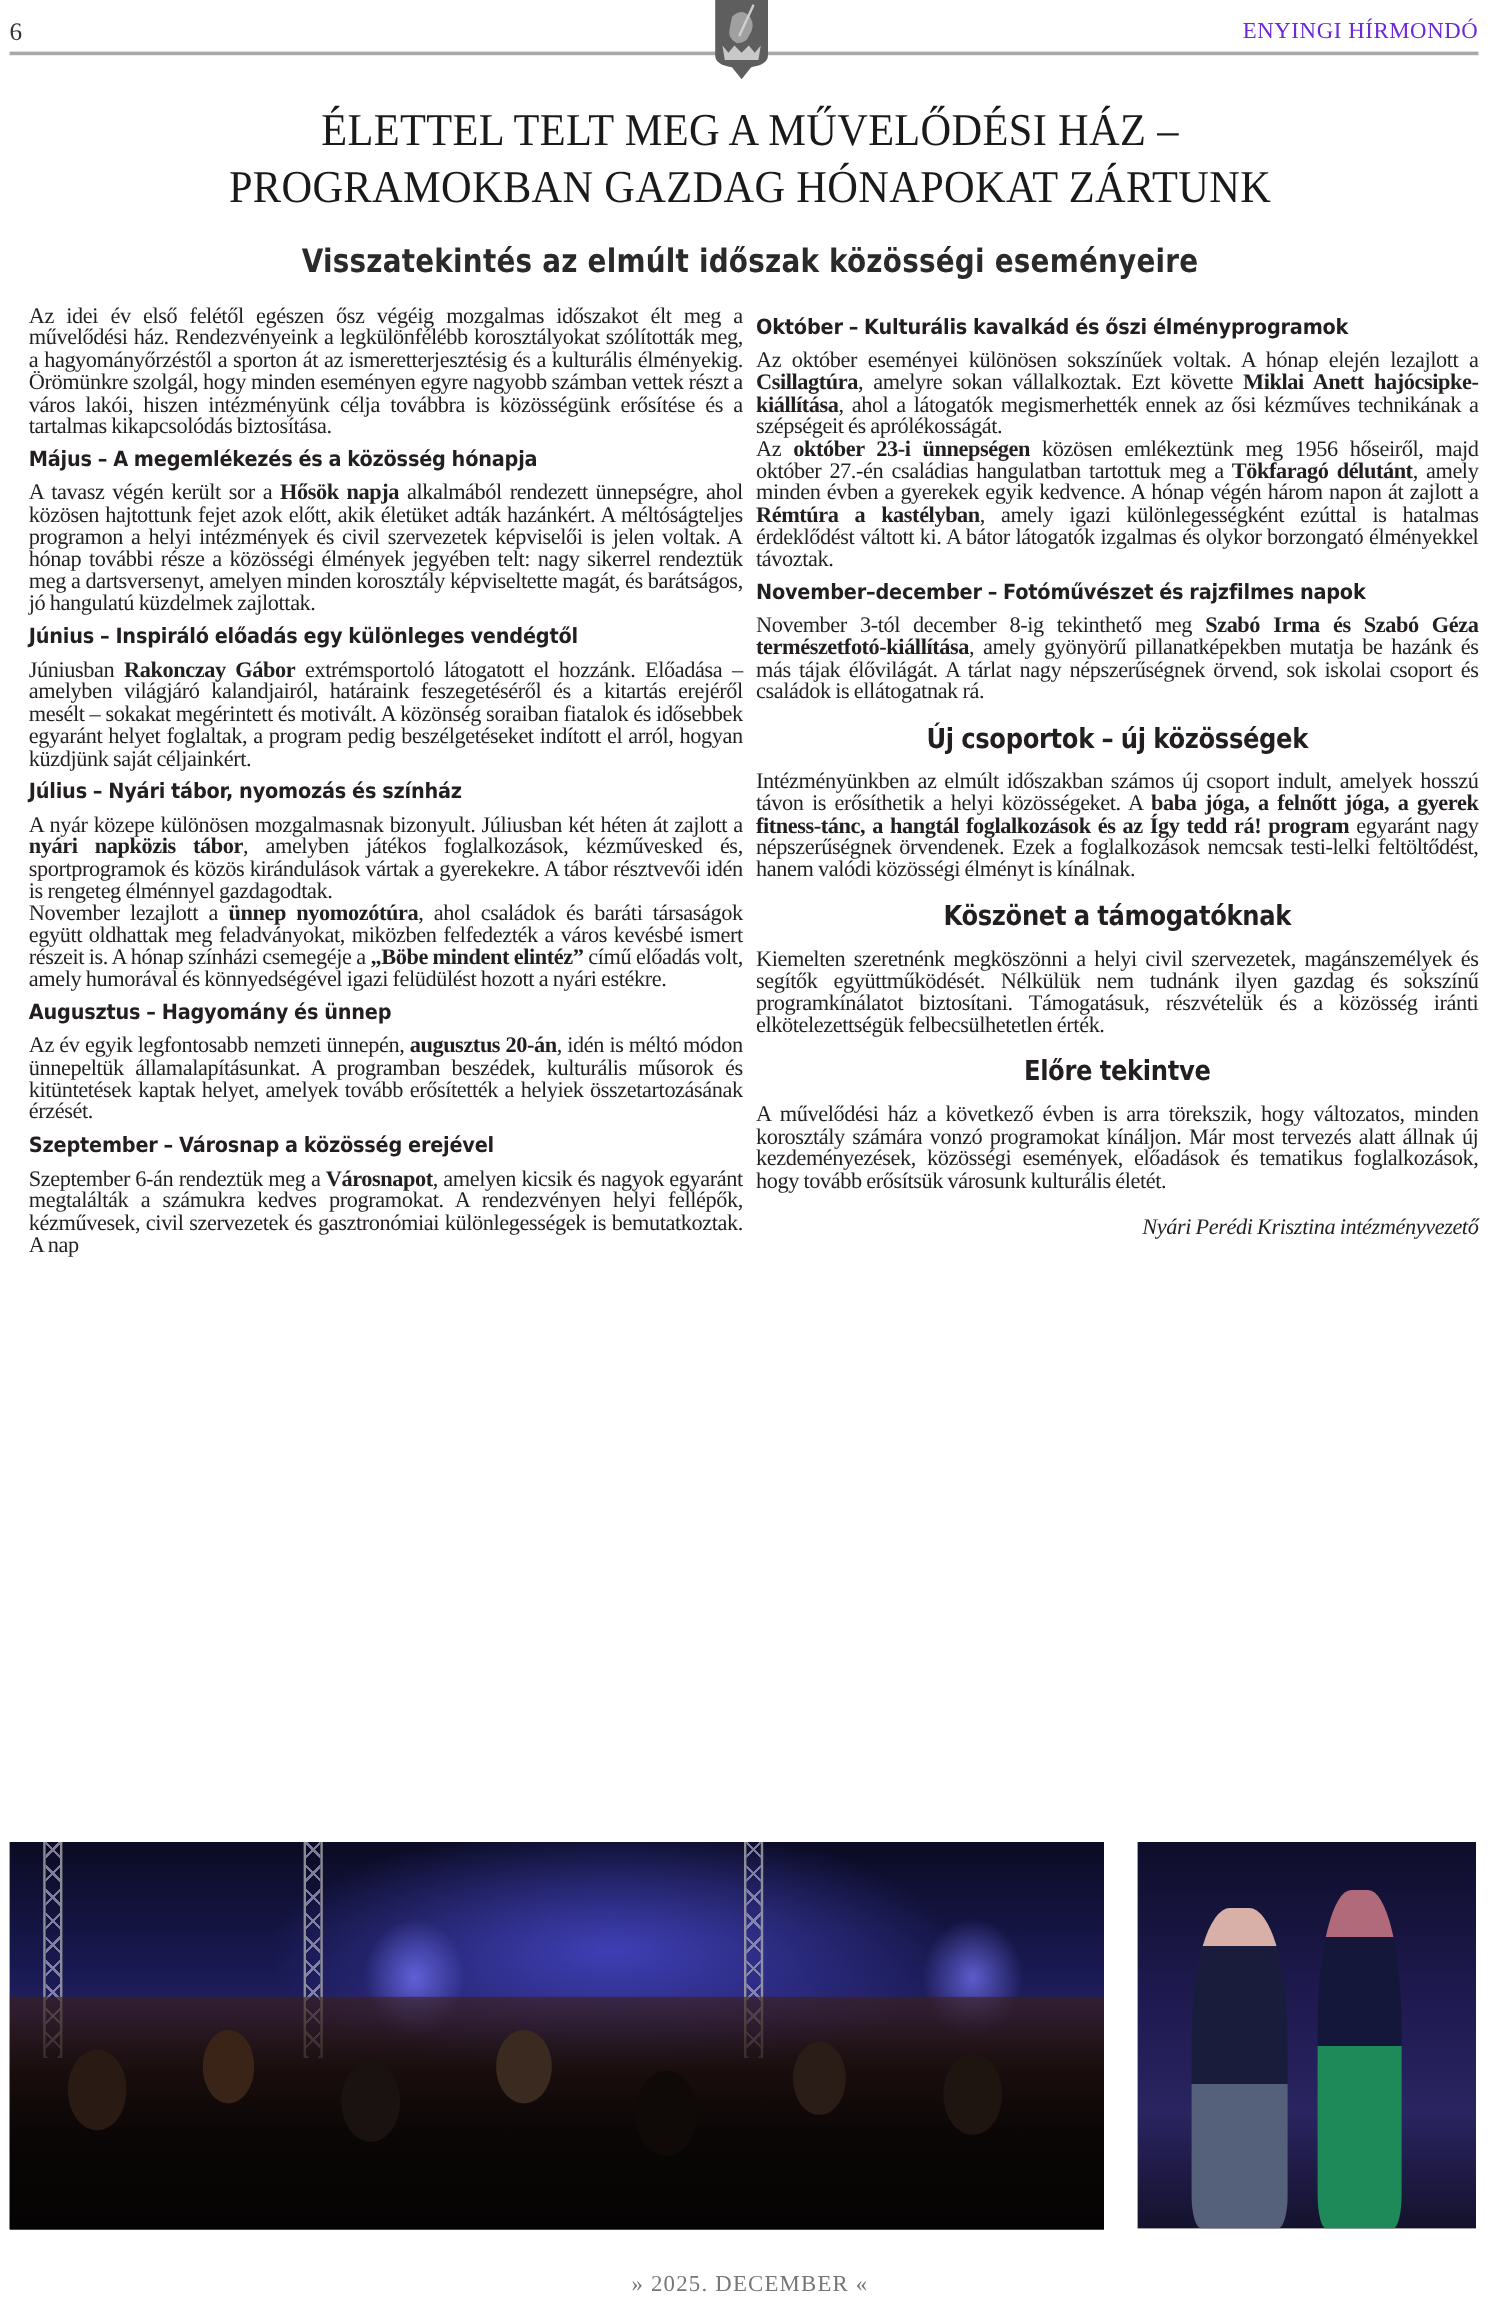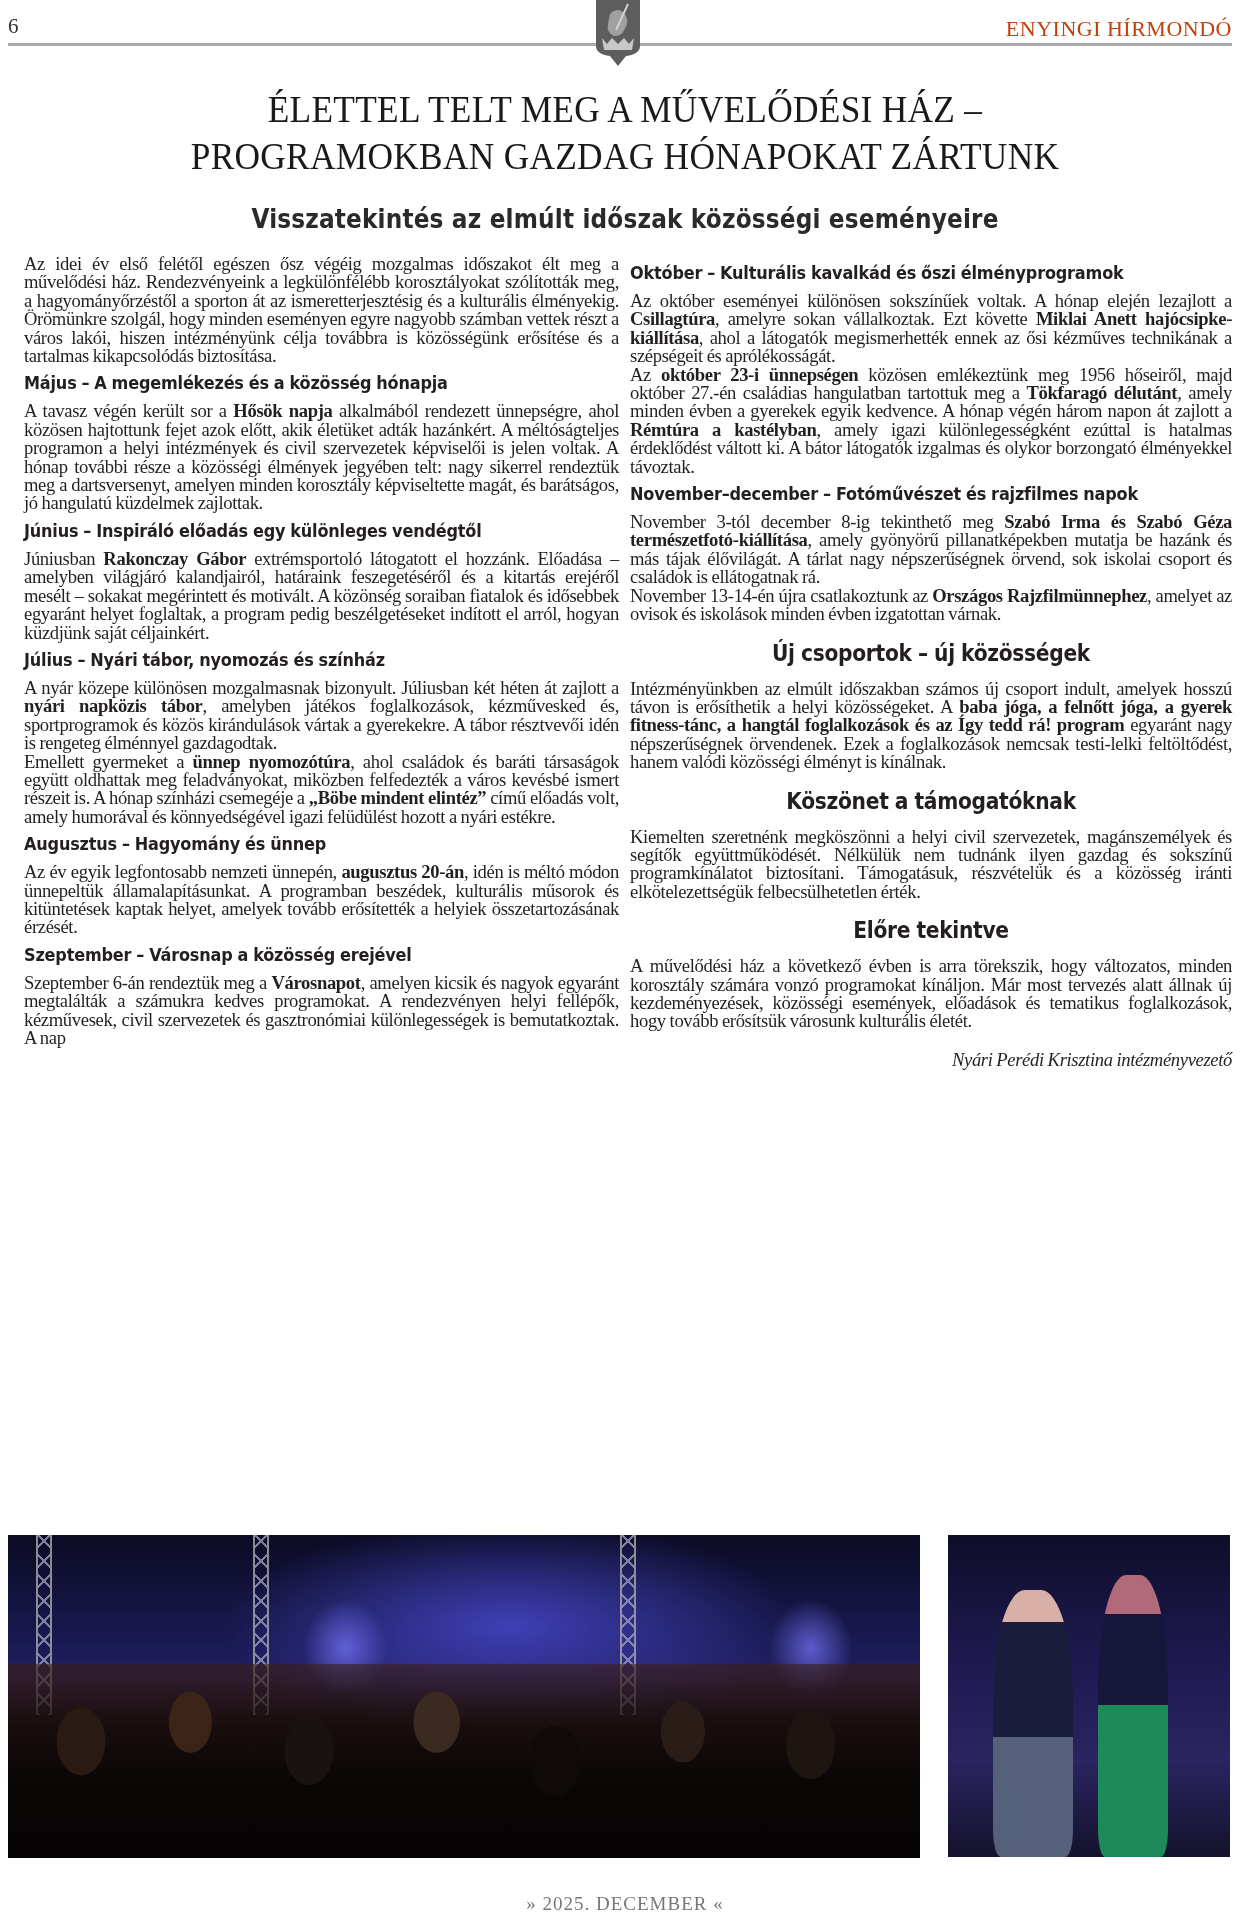--- a/index.html
+++ b/index.html
@@ -1,20 +1,20 @@
 <!DOCTYPE html>
 <html><head>
 <meta charset="utf-8">
 <style>
   html, body { margin:0; padding:0; background:#ffffff; }
   body { width:1250px; height:1920px; position:relative; overflow:hidden; color:#231f20;
          font-family:"Liberation Serif", "DejaVu Serif", serif; }
   .page-header { position:absolute; left:0; top:0; width:1250px; height:80px; }
   .page-num { position:absolute; left:8px; top:14px; font-size:21px; color:#333; }
-  .pub-name { position:absolute; right:18px; top:16px; font-size:22px; letter-spacing:0.5px; color:#c2410c; }
+  .pub-name { position:absolute; right:18px; top:16px; font-size:19px; letter-spacing:0.5px; color:#6d28d9; }
   .header-rule { position:absolute; left:8px; right:18px; top:43px; height:3px; background:#a9a9a9; }
   .crest { position:absolute; left:592px; top:0; width:52px; height:66px; }
   .title { position:absolute; left:0; width:1250px; text-align:center; top:86px;
            font-size:38px; line-height:47px; font-weight:normal; letter-spacing:0.3px;
            transform:scaleX(0.93); transform-origin:center top; color:#1a1a1a; margin:0; }
   .subtitle { position:absolute; left:0; width:1250px; text-align:center; top:203px;
               font-family:"DejaVu Sans", sans-serif; font-weight:bold; font-size:27px;
               letter-spacing:0.2px; color:#2a2a2a; margin:0; transform:scaleX(0.86); transform-origin:center top;}
   .col { position:absolute; top:255px; font-size:18.6px; line-height:18.4px; text-align:justify;
          hyphens:auto; letter-spacing:-0.35px; word-spacing:-0.5px; }
@@ -80,38 +80,37 @@
   <p>Az idei év első felétől egészen ősz végéig mozgalmas időszakot élt meg a művelődési ház. Rendezvényeink a legkülönfélébb korosztályokat szólították meg, a hagyományőrzéstől a sporton át az ismeretterjesztésig és a kulturális élményekig. Örömünkre szolgál, hogy minden eseményen egyre nagyobb számban vettek részt a város lakói, hiszen intézményünk célja továbbra is közösségünk erősítése és a tartalmas kikapcsolódás biztosítása.</p>
 
   <h3>Május – A megemlékezés és a közösség hónapja</h3>
   <p><span>A tavasz végén került sor a </span><b>Hősök napja</b><span> alkalmából rendezett ünnepségre, ahol közösen hajtottunk fejet azok előtt, akik életüket adták hazánkért. A méltóságteljes programon a helyi intézmények és civil szervezetek képviselői is jelen voltak. A hónap további része a közösségi élmények jegyében telt: nagy sikerrel rendeztük meg a dartsversenyt, amelyen minden korosztály képviseltette magát, és barátságos, jó hangulatú küzdelmek zajlottak.</span></p>
 
   <h3>Június – Inspiráló előadás egy különleges vendégtől</h3>
   <p><span>Júniusban </span><b>Rakonczay Gábor</b><span> extrémsportoló látogatott el hozzánk. Előadása – amelyben világjáró kalandjairól, határaink feszegetéséről és a kitartás erejéről mesélt – sokakat megérintett és motivált. A közönség soraiban fiatalok és idősebbek egyaránt helyet foglaltak, a program pedig beszélgetéseket indított el arról, hogyan küzdjünk saját céljainkért.</span></p>
 
   <h3>Július – Nyári tábor, nyomozás és színház</h3>
   <p><span>A nyár közepe különösen mozgalmasnak bizonyult. Júliusban két héten át zajlott a </span><b>nyári napközis tábor</b><span>, amelyben játékos foglalkozások, kézművesked és, sportprogramok és közös kirándulások vártak a gyerekekre. A tábor résztvevői idén is rengeteg élménnyel gazdagodtak.</span></p>
-  <p><span>Emellett gyermeket a </span><b>ünnep nyomozótúra</b><span>, ahol családok és baráti társaságok együtt oldhattak meg feladványokat, miközben felfedezték a város kevésbé ismert részeit is. A hónap színházi csemegéje a </span><b>„Böbe mindent elintéz”</b><span> című előadás volt, amely humorával és könnyedségével igazi felüdülést hozott a nyári estékre.</span></p>
+  <p><span>November lezajlott a </span><b>ünnep nyomozótúra</b><span>, ahol családok és baráti társaságok együtt oldhattak meg feladványokat, miközben felfedezték a város kevésbé ismert részeit is. A hónap színházi csemegéje a </span><b>„Böbe mindent elintéz”</b><span> című előadás volt, amely humorával és könnyedségével igazi felüdülést hozott a nyári estékre.</span></p>
 
   <h3>Augusztus – Hagyomány és ünnep</h3>
   <p><span>Az év egyik legfontosabb nemzeti ünnepén, </span><b>augusztus 20-án</b><span>, idén is méltó módon ünnepeltük államalapításunkat. A programban beszédek, kulturális műsorok és kitüntetések kaptak helyet, amelyek tovább erősítették a helyiek összetartozásának érzését.</span></p>
 
   <h3>Szeptember – Városnap a közösség erejével</h3>
   <p><span>Szeptember 6-án rendeztük meg a </span><b>Városnapot</b><span>, amelyen kicsik és nagyok egyaránt megtalálták a számukra kedves programokat. A rendezvényen helyi fellépők, kézművesek, civil szervezetek és gasztronómiai különlegességek is bemutatkoztak. A nap</span></p>
 </div>
 
 <div class="col col-right">
 
   <h3>Október – Kulturális kavalkád és őszi élményprogramok</h3>
   <p><span>Az október eseményei különösen sokszínűek voltak. A hónap elején lezajlott a </span><b>Csillagtúra</b><span>, amelyre sokan vállalkoztak. Ezt követte </span><b>Miklai Anett hajócsipke-kiállítása</b><span>, ahol a látogatók megismerhették ennek az ősi kézműves technikának a szépségeit és aprólékosságát.</span></p>
   <p><span>Az </span><b>október 23-i ünnepségen</b><span> közösen emlékeztünk meg 1956 hőseiről, majd október 27.-én családias hangulatban tartottuk meg a </span><b>Tökfaragó délutánt</b><span>, amely minden évben a gyerekek egyik kedvence. A hónap végén három napon át zajlott a </span><b>Rémtúra a kastélyban</b><span>, amely igazi különlegességként ezúttal is hatalmas érdeklődést váltott ki. A bátor látogatók izgalmas és olykor borzongató élményekkel távoztak.</span></p>
 
   <h3>November–december – Fotóművészet és rajzfilmes napok</h3>
   <p><span>November 3-tól december 8-ig tekinthető meg </span><b>Szabó Irma és Szabó Géza természetfotó-kiállítása</b><span>, amely gyönyörű pillanatképekben mutatja be hazánk és más tájak élővilágát. A tárlat nagy népszerűségnek örvend, sok iskolai csoport és családok is ellátogatnak rá.</span></p>
-  <p><span>November 13-14-én újra csatlakoztunk az </span><b>Országos Rajzfilmünnephez</b><span>, amelyet az ovisok és iskolások minden évben izgatottan várnak.</span></p>
 
   <h2>Új csoportok – új közösségek</h2>
   <p><span>Intézményünkben az elmúlt időszakban számos új csoport indult, amelyek hosszú távon is erősíthetik a helyi közösségeket. A </span><b>baba jóga, a felnőtt jóga, a gyerek fitness-tánc, a hangtál foglalkozások és az Így tedd rá! program</b><span> egyaránt nagy népszerűségnek örvendenek. Ezek a foglalkozások nemcsak testi-lelki feltöltődést, hanem valódi közösségi élményt is kínálnak.</span></p>
 
   <h2>Köszönet a támogatóknak</h2>
   <p>Kiemelten szeretnénk megköszönni a helyi civil szervezetek, magánszemélyek és segítők együttműködését. Nélkülük nem tudnánk ilyen gazdag és sokszínű programkínálatot biztosítani. Támogatásuk, részvételük és a közösség iránti elkötelezettségük felbecsülhetetlen érték.</p>
 
   <h2>Előre tekintve</h2>
   <p>A művelődési ház a következő évben is arra törekszik, hogy változatos, minden korosztály számára vonzó programokat kínáljon. Már most tervezés alatt állnak új kezdeményezések, közösségi események, előadások és tematikus foglalkozások, hogy tovább erősítsük városunk kulturális életét.</p>
 

